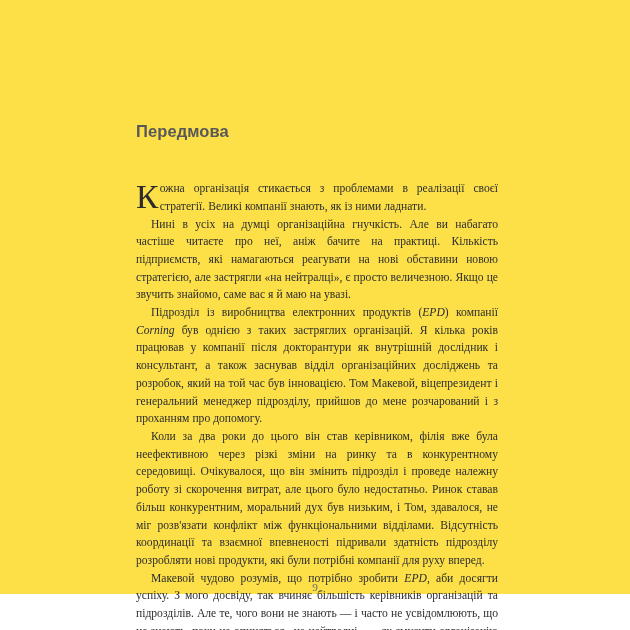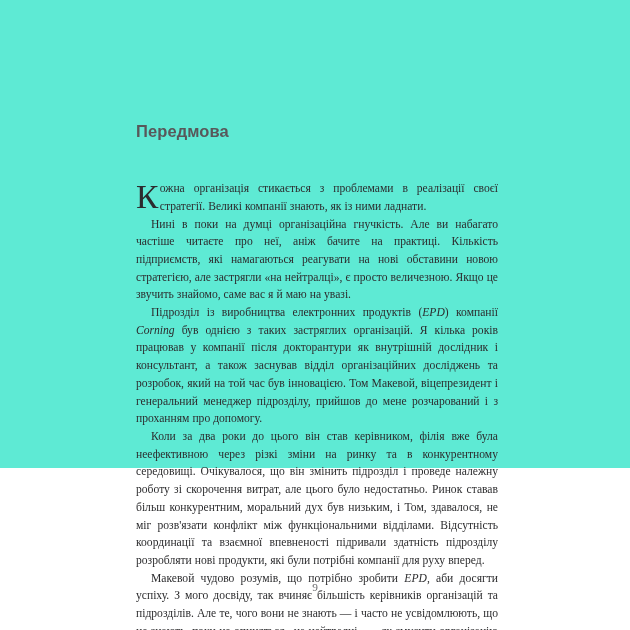--- a/index.html
+++ b/index.html
@@ -10,22 +10,22 @@
     width: 630px;
     height: 630px;
     background: #ffffff;
     font-family: "Liberation Serif", serif;
     overflow: hidden;
   }
 
   .page {
     position: relative;
     width: 630px;
-    height: 468px;
-    background: #5eead4;
+    height: 594px;
+    background: #fde047;
   }
 
   .content {
     position: absolute;
     left: 136px;
     top: 122px;
     width: 362px;
   }
 
   .chapter-title {
@@ -91,21 +91,21 @@
 <body>
 
 <div class="page">
 
   <div class="content">
 
     <h1 class="chapter-title">Передмова</h1>
 
     <div class="body-copy">
       <p class="para first">Кожна організація стикається з проблемами в реалізації своєї стратегії. Великі компанії знають, як із ними ладнати.</p>
-      <p class="para indent">Нині в поки на думці організаційна гнучкість. Але ви набагато частіше читаєте про неї, аніж бачите на практиці. Кількість підприємств, які намагаються реагувати на нові обставини новою стратегією, але застрягли «на нейтралці», є просто величезною. Якщо це звучить знайомо, саме вас я й маю на увазі.</p>
+      <p class="para indent">Нині в усіх на думці організаційна гнучкість. Але ви набагато частіше читаєте про неї, аніж бачите на практиці. Кількість підприємств, які намагаються реагувати на нові обставини новою стратегією, але застрягли «на нейтралці», є просто величезною. Якщо це звучить знайомо, саме вас я й маю на увазі.</p>
       <p class="para indent">Підрозділ із виробництва електронних продуктів (<em>EPD</em>) компанії <em>Corning</em> був однією з таких застряглих організацій. Я кілька років працював у компанії після докторантури як внутрішній дослідник і консультант, а також заснував відділ організаційних досліджень та розробок, який на той час був інновацією. Том Макевой, віцепрезидент і генеральний менеджер підрозділу, прийшов до мене розчарований і з проханням про допомогу.</p>
       <p class="para indent">Коли за два роки до цього він став керівником, філія вже була неефективною через різкі зміни на ринку та в конкурентному середовищі. Очікувалося, що він змінить підрозділ і проведе належну роботу зі скорочення витрат, але цього було недостатньо. Ринок ставав більш конкурентним, моральний дух був низьким, і Том, здавалося, не міг розв'язати конфлікт між функціональними відділами. Відсутність координації та взаємної впевненості підривали здатність підрозділу розробляти нові продукти, які були потрібні компанії для руху вперед.</p>
       <p class="para indent">Макевой чудово розумів, що потрібно зробити <em>EPD</em>, аби досягти успіху. З мого досвіду, так вчиняє більшість керівників організацій та підрозділів. Але те, чого вони не знають — і часто не усвідомлюють, що не знають, поки не опиняться «на нейтралці»,— як змусити організацію та її людей змінитися та адаптуватися до нового стратегічного бачення.</p>
     </div>
 
   </div>
 
   <div class="page-number">9</div>
 
 </div>

